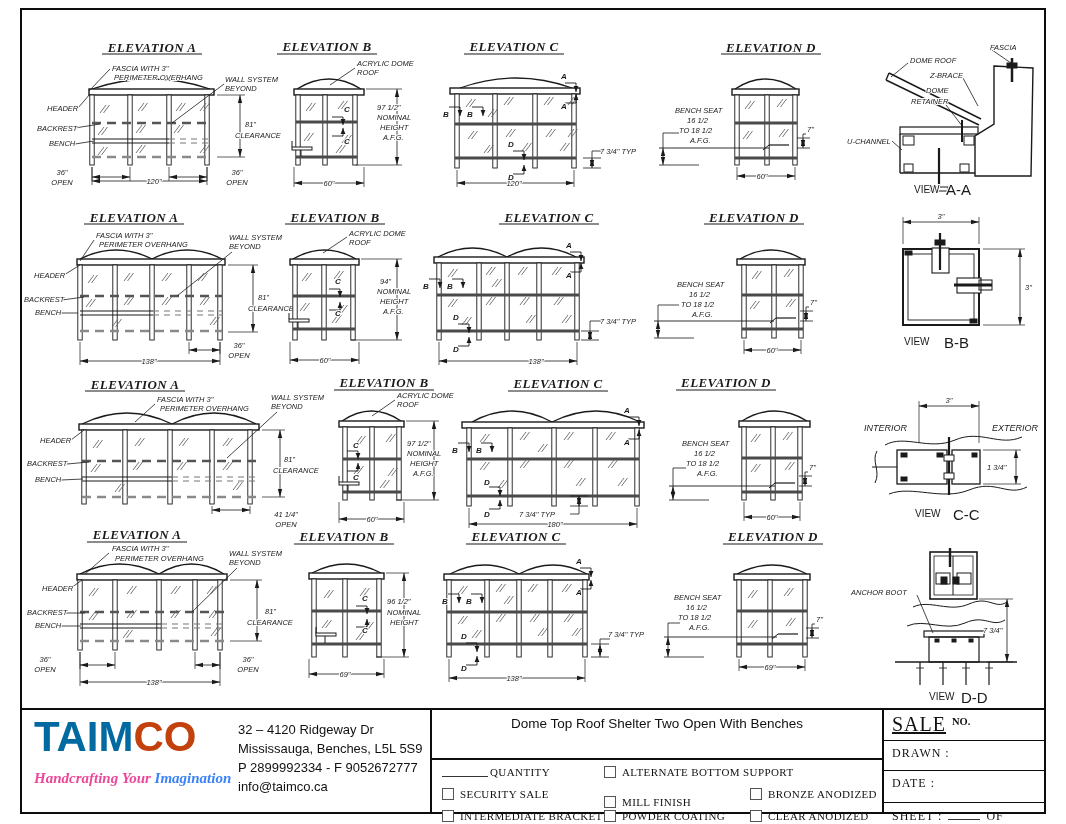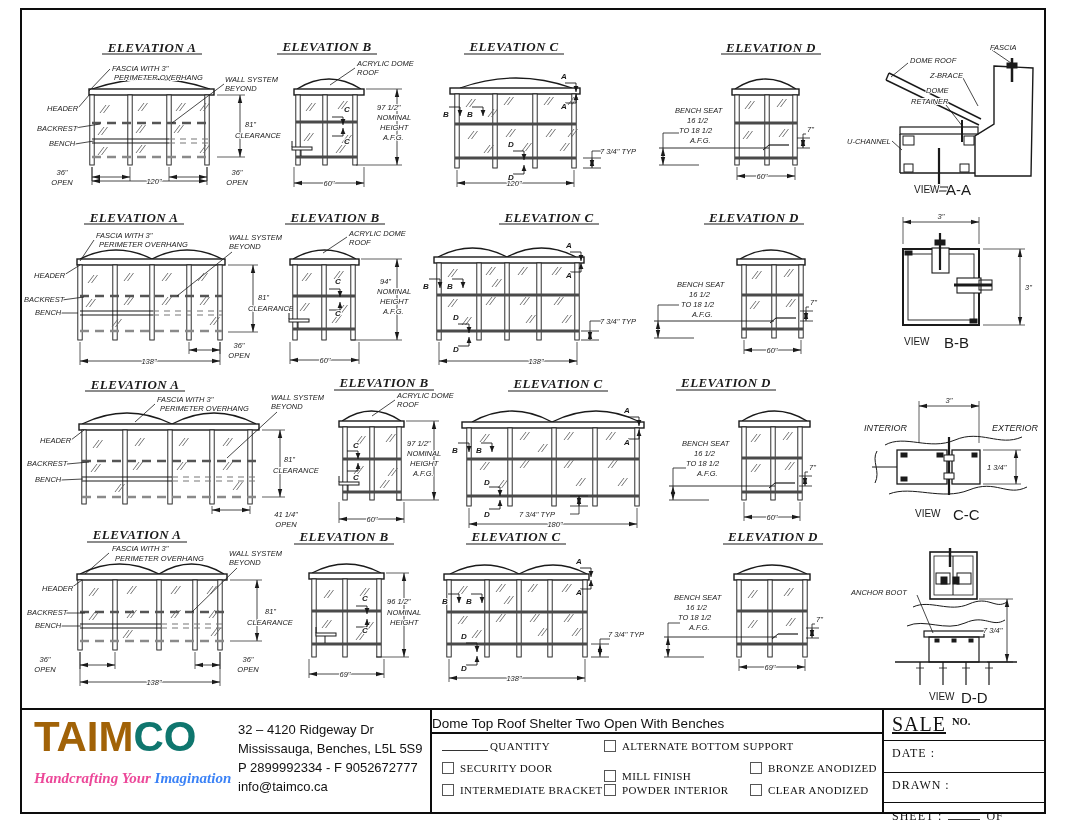--- a/index.html
+++ b/index.html
@@ -12,25 +12,25 @@
   text.dim{font-size:7.5px}
   text.sec{font-size:8px;font-weight:bold}
   text.vcap{font-size:10px;font-style:normal}
   text.vname{font-size:15px;font-style:normal}
   
   #tblock{position:absolute;left:0;bottom:0;width:100%;height:104px;border-top:2.5px solid #0d0d0d;display:flex;box-sizing:border-box;background:#fff}
   .tb-left{width:408px;position:relative}
   .tb-center{width:452px;border-left:2px solid #0d0d0d;position:relative;box-sizing:border-box}
   .tb-right{flex:1;border-left:2px solid #0d0d0d;position:relative;font-family:"Liberation Serif",serif}
   .logo-word{position:absolute;left:12px;top:6px;font-size:42px;font-weight:bold;letter-spacing:0px;line-height:42px}
-  .lg-green{color:#a16207}.lg-blue{color:#0f766e}
+  .lg-green{color:#0369a1}.lg-blue{color:#c2410c}
   .tagline{position:absolute;left:12px;top:60px;font-family:"Liberation Serif",serif;font-style:italic;font-weight:bold;font-size:15px}
   .tg-green{color:#ec4899}.tg-blue{color:#3b82f6}
   .address{position:absolute;left:216px;top:10px;font-size:13px;line-height:19px}
-  .dwg-title{height:24px;border-bottom:2px solid #0d0d0d;font-size:13.5px;padding-top:5px;box-sizing:border-box;line-height:17px}
+  .dwg-title{height:50px;border-bottom:2px solid #0d0d0d;text-align:center;font-size:13.5px;padding-top:5px;box-sizing:border-box;line-height:17px}
   .opts{position:relative;height:61px;font-family:"Liberation Serif",serif;font-size:11px;letter-spacing:.4px}
   .opt{position:absolute;white-space:nowrap;display:flex;align-items:center}
   .cb{display:inline-block;width:10px;height:10px;border:1.6px solid #555;background:#fff;margin-right:6px}
   .qline{display:inline-block;width:46px;border-bottom:1.4px solid #333;height:9px;margin-right:2px}
   .sale-row{height:27px;border-bottom:1.8px solid #0d0d0d;padding:3px 0 0 8px}
   .sale{font-size:20px;letter-spacing:1px;text-decoration:underline}
   .saleno{font-size:10.5px;font-weight:bold;margin-left:6px;vertical-align:6px}
   .tr-row{border-bottom:1.8px solid #0d0d0d;padding:5px 0 0 8px;font-size:12px;letter-spacing:1px}
   .tr-drawn{height:24px}.tr-date{height:26px}
   .tr-sheet{border-bottom:none;height:25px;padding-top:6px}
@@ -1164,48 +1164,48 @@
       <div class="dwg-title">
         <div>Dome Top Roof Shelter Two Open With Benches</div>
       </div>
       <div class="opts">
         <div class="opt" style="left:10px;top:6px">
             <span class="qline"></span>
             <span>QUANTITY</span>
           </div>
         <div class="opt" style="left:10px;top:28px">
             <span class="cb"></span>
-            <span>SECURITY DOOR</span>
+            <span>SECURITY SALE</span>
           </div>
         <div class="opt" style="left:10px;top:50px">
             <span class="cb"></span>
             <span>INTERMEDIATE BRACKET</span>
           </div>
         <div class="opt" style="left:172px;top:6px">
             <span class="cb"></span>
             <span>ALTERNATE BOTTOM SUPPORT</span>
           </div>
         <div class="opt" style="left:172px;top:36px">
             <span class="cb"></span>
             <span>MILL FINISH</span>
           </div>
         <div class="opt" style="left:172px;top:50px">
             <span class="cb"></span>
-            <span>POWDER INTERIOR</span>
+            <span>POWDER COATING</span>
           </div>
         <div class="opt" style="left:318px;top:28px">
             <span class="cb"></span>
             <span>BRONZE ANODIZED</span>
           </div>
         <div class="opt" style="left:318px;top:50px">
             <span class="cb"></span>
             <span>CLEAR ANODIZED</span>
           </div>
       </div>
     </div>
     <div class="tb-right">
       <div class="sale-row"><span class="sale">SALE</span><span class="saleno">NO.</span></div>
+      <div class="tr-row tr-drawn"><span>DRAWN :</span></div>
       <div class="tr-row tr-date"><span>DATE :</span></div>
-      <div class="tr-row tr-drawn"><span>DRAWN :</span></div>
       <div class="tr-row tr-sheet"><span>SHEET :</span><span class="blank"></span><span>OF</span></div>
     </div>
   </div>
 </div>
 
 </body></html>

